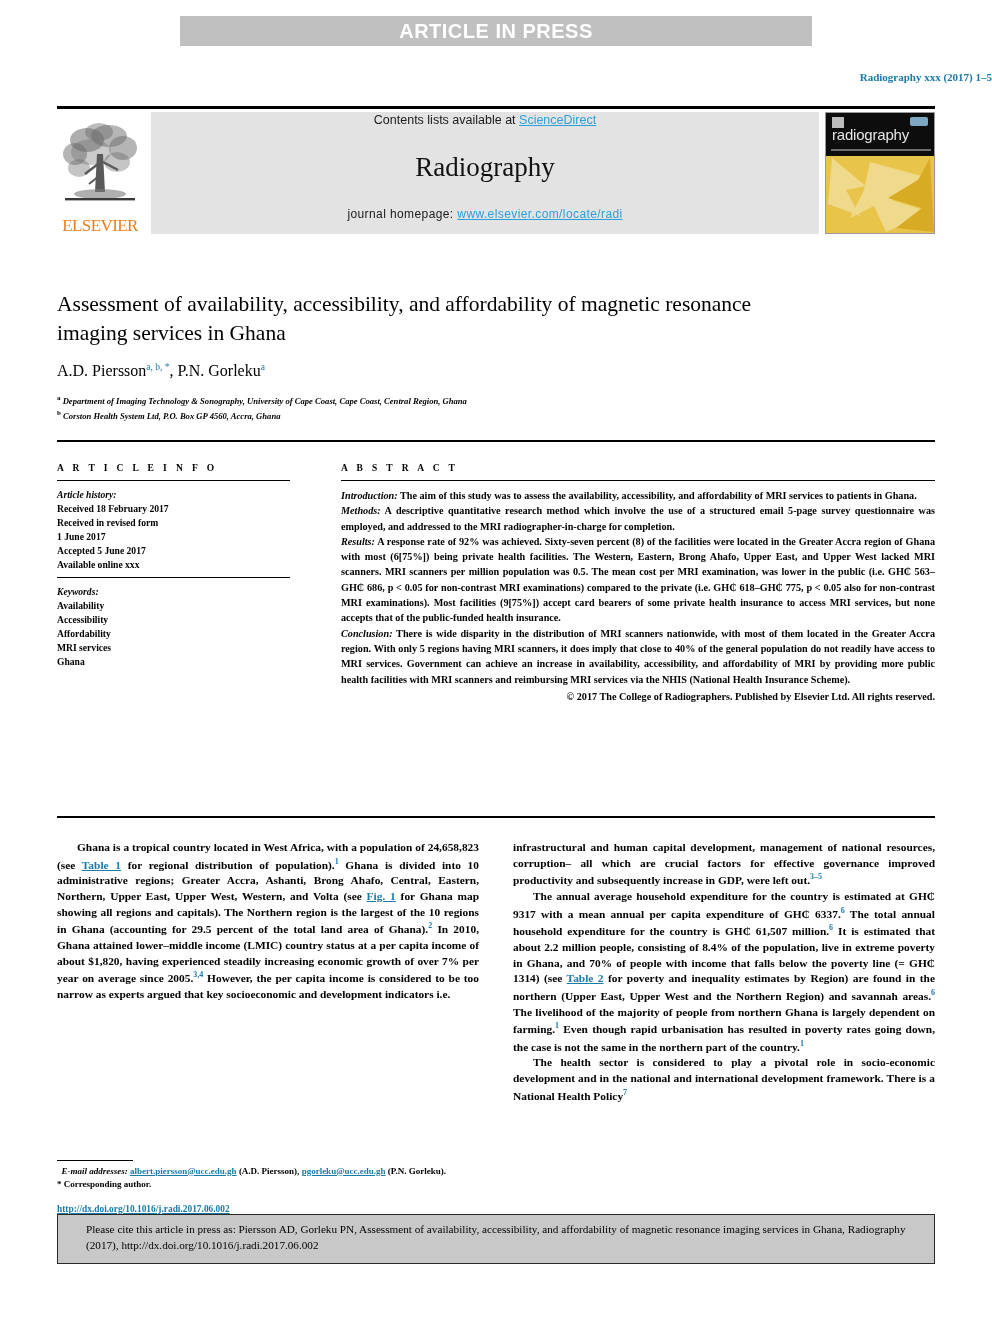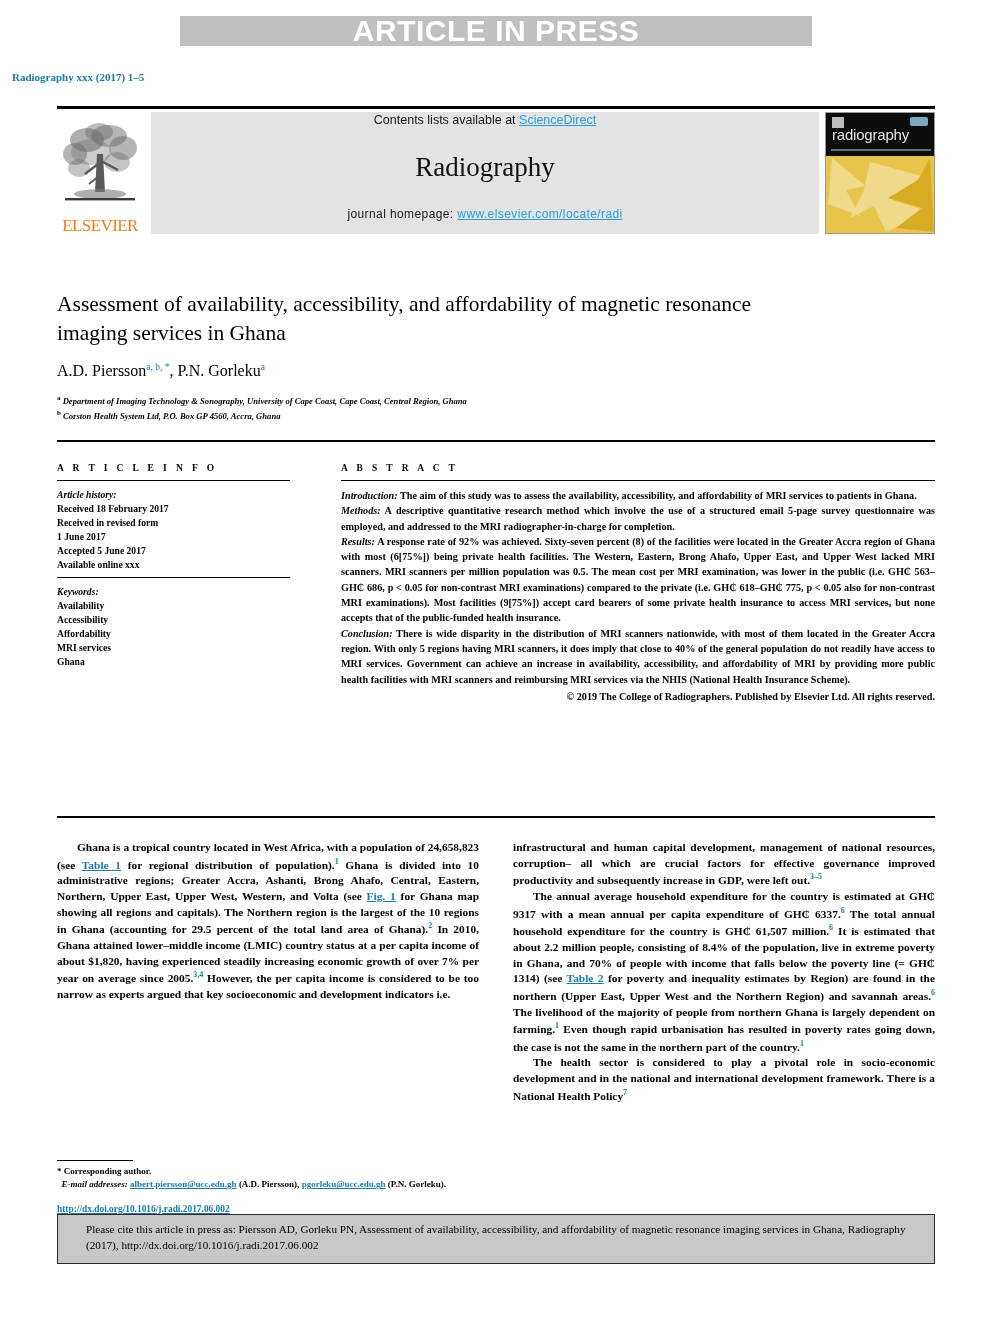--- a/index.html
+++ b/index.html
@@ -19,34 +19,33 @@
     position: absolute;
     left: 180px; top: 16px;
     width: 632px; height: 30px;
     background: #c0c0c0;
     display: flex; align-items: center; justify-content: center;
   }
   .press-banner span {
     color: #ffffff;
     font-family: "Liberation Sans", sans-serif;
     font-weight: bold;
-    font-size: 30px;
+    font-size: 20px;
     letter-spacing: 0.5px;
   }
 
   
   .journal-ref {
     position: absolute;
     left: 0; top: 71px; width: 992px;
-    text-align: left;
+    text-align: right;
     color: #1a7aa8;
     font-weight: bold;
     font-size: 11px;
     font-family: "Liberation Serif", serif;
-    padding-left: 12px;
   }
 
   
   .masthead {
     position: absolute;
     left: 57px; top: 106px;
     width: 878px; height: 128px;
     border-top: 3px solid #000;
   }
   .masthead-inner {
@@ -325,41 +324,41 @@
   </div>
 
   <div class="col-abstract">
     <div class="sec-head">A B S T R A C T</div>
     <div class="hair"></div>
     <div class="abstract-body">
       <p style="margin:0"><em>Introduction:</em><span> The aim of this study was to assess the availability, accessibility, and affordability of MRI services to patients in Ghana.</span></p>
       <p style="margin:0"><em>Methods:</em><span> A descriptive quantitative research method which involve the use of a structured email 5-page survey questionnaire was employed, and addressed to the MRI radiographer-in-charge for completion.</span></p>
       <p style="margin:0"><em>Results:</em><span> A response rate of 92% was achieved. Sixty-seven percent (8) of the facilities were located in the Greater Accra region of Ghana with most (6[75%]) being private health facilities. The Western, Eastern, Brong Ahafo, Upper East, and Upper West lacked MRI scanners. MRI scanners per million population was 0.5. The mean cost per MRI examination, was lower in the public (i.e. GH₵ 563–GH₵ 686, p &lt; 0.05 for non-contrast MRI examinations) compared to the private (i.e. GH₵ 618–GH₵ 775, p &lt; 0.05 also for non-contrast MRI examinations). Most facilities (9[75%]) accept card bearers of some private health insurance to access MRI services, but none accepts that of the public-funded health insurance.</span></p>
       <p style="margin:0"><em>Conclusion:</em><span> There is wide disparity in the distribution of MRI scanners nationwide, with most of them located in the Greater Accra region. With only 5 regions having MRI scanners, it does imply that close to 40% of the general population do not readily have access to MRI services. Government can achieve an increase in availability, accessibility, and affordability of MRI by providing more public health facilities with MRI scanners and reimbursing MRI services via the NHIS (National Health Insurance Scheme).</span></p>
-      <div class="abs-copy">© 2019 The College of Radiographers. Published by Elsevier Ltd. All rights reserved.</div>
+      <div class="abs-copy">© 2017 The College of Radiographers. Published by Elsevier Ltd. All rights reserved.</div>
     </div>
   </div>
 
 </div>
 
 <div class="rule-thick" style="top:816px"></div>
 
 <div class="body-cols">
 
   <div class="bcol">
 
     <p class="para"><span>Ghana is a tropical country located in West Africa, with a population of 24,658,823 (see </span><a class="xref" href="#">Table 1</a><span> for regional distribution of population).</span><sup class="ref">1</sup><span> Ghana is divided into 10 administrative regions; Greater Accra, Ashanti, Brong Ahafo, Central, Eastern, Northern, Upper East, Upper West, Western, and Volta (see </span><a class="xref" href="#">Fig. 1</a><span> for Ghana map showing all regions and capitals). The Northern region is the largest of the 10 regions in Ghana (accounting for 29.5 percent of the total land area of Ghana).</span><sup class="ref">2</sup><span> In 2010, Ghana attained lower–middle income (LMIC) country status at a per capita income of about $1,820, having experienced steadily increasing economic growth of over 7% per year on average since 2005.</span><sup class="ref">3,4</sup><span> However, the per capita income is considered to be too narrow as experts argued that key socioeconomic and development indicators i.e.</span></p>
 
     <div class="footnote">
       <div class="fn-rule"></div>
-      <div class="fn-text">* Corresponding author.</div>
       <div class="fn-text">
         &nbsp;&nbsp;<em>E-mail addresses:</em>
         <a class="fn-link" href="#">albert.piersson@ucc.edu.gh</a><span> (A.D. Piersson), </span><a class="fn-link" href="#">pgorleku@ucc.edu.gh</a><span> (P.N. Gorleku).</span>
       </div>
+      <div class="fn-text">* Corresponding author.</div>
       <div class="doi-block">
         <div><a class="doi-link" href="#">http://dx.doi.org/10.1016/j.radi.2017.06.002</a></div>
         <div>1078-8174/© 2017 The College of Radiographers. Published by Elsevier Ltd. All rights reserved.</div>
       </div>
     </div>
   </div>
 
   <div class="bcol">
     <p class="para" style="text-indent:0"><span>infrastructural and human capital development, management of national resources, corruption– all which are crucial factors for effective governance improved productivity and subsequently increase in GDP, were left out.</span><sup class="ref">3–5</sup></p>
 

